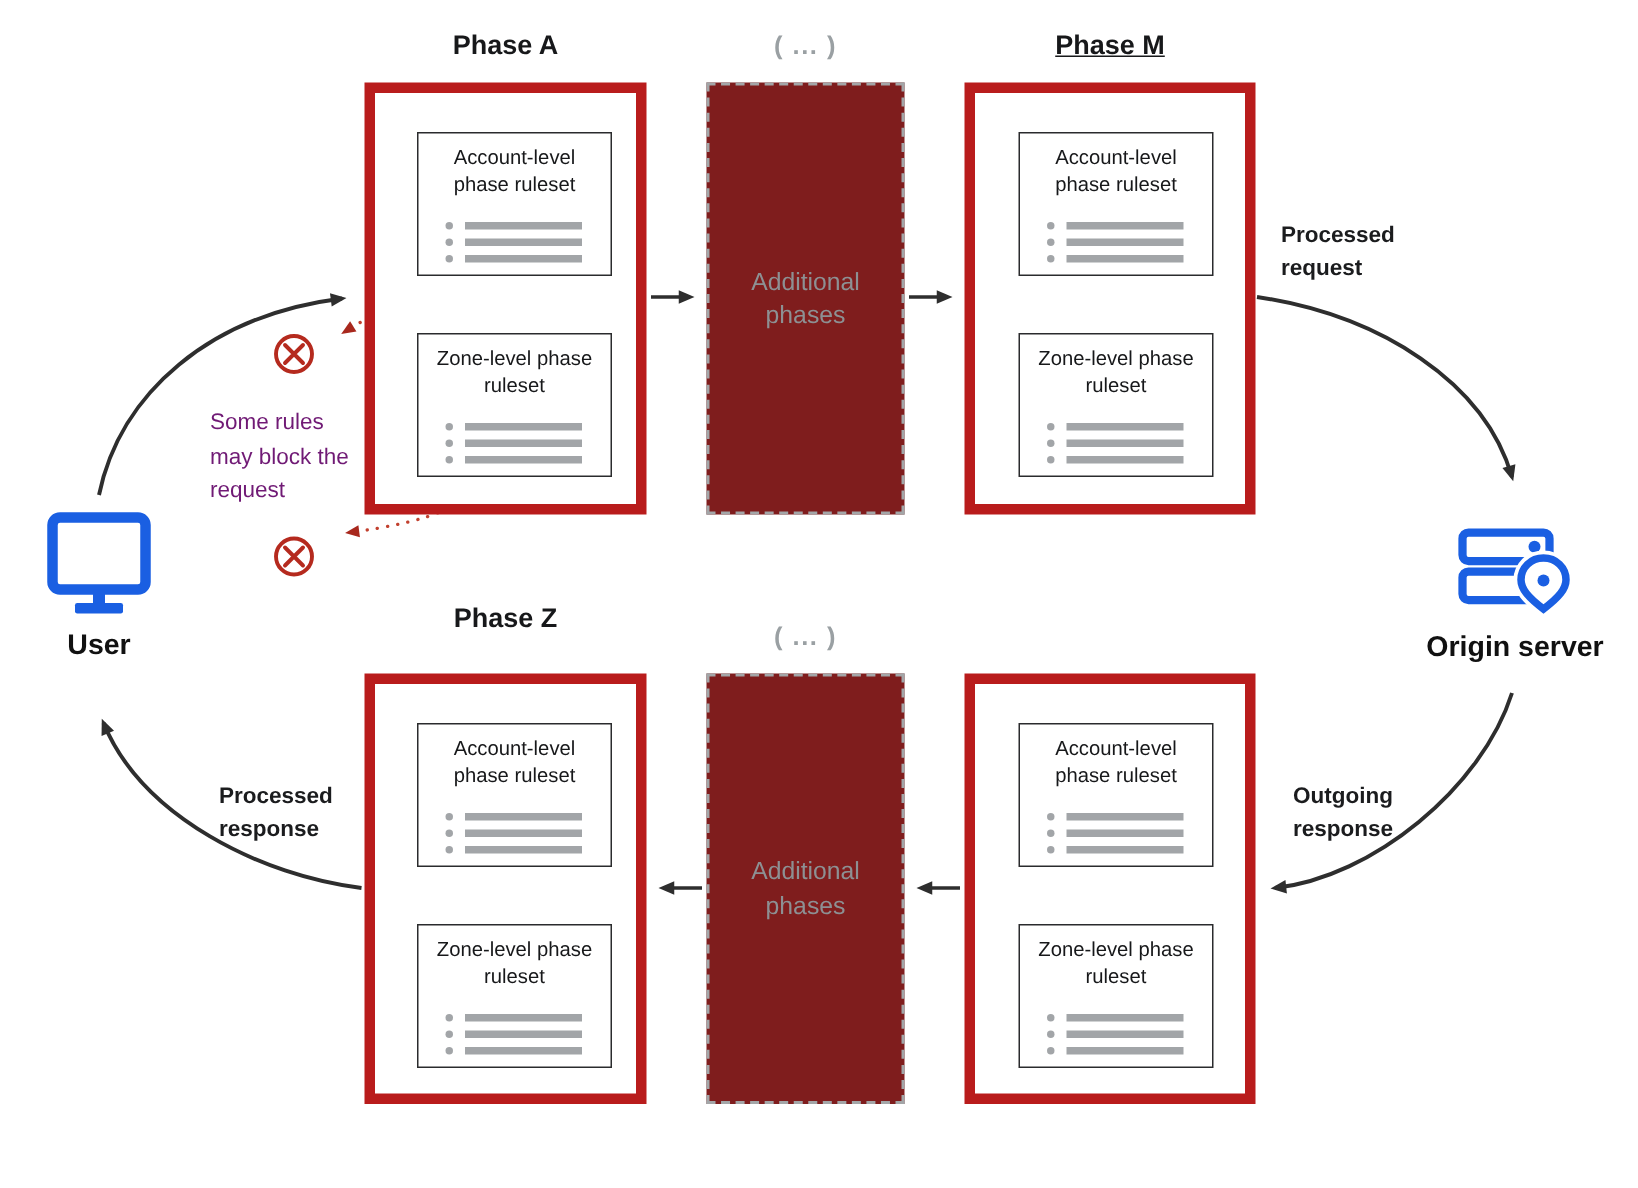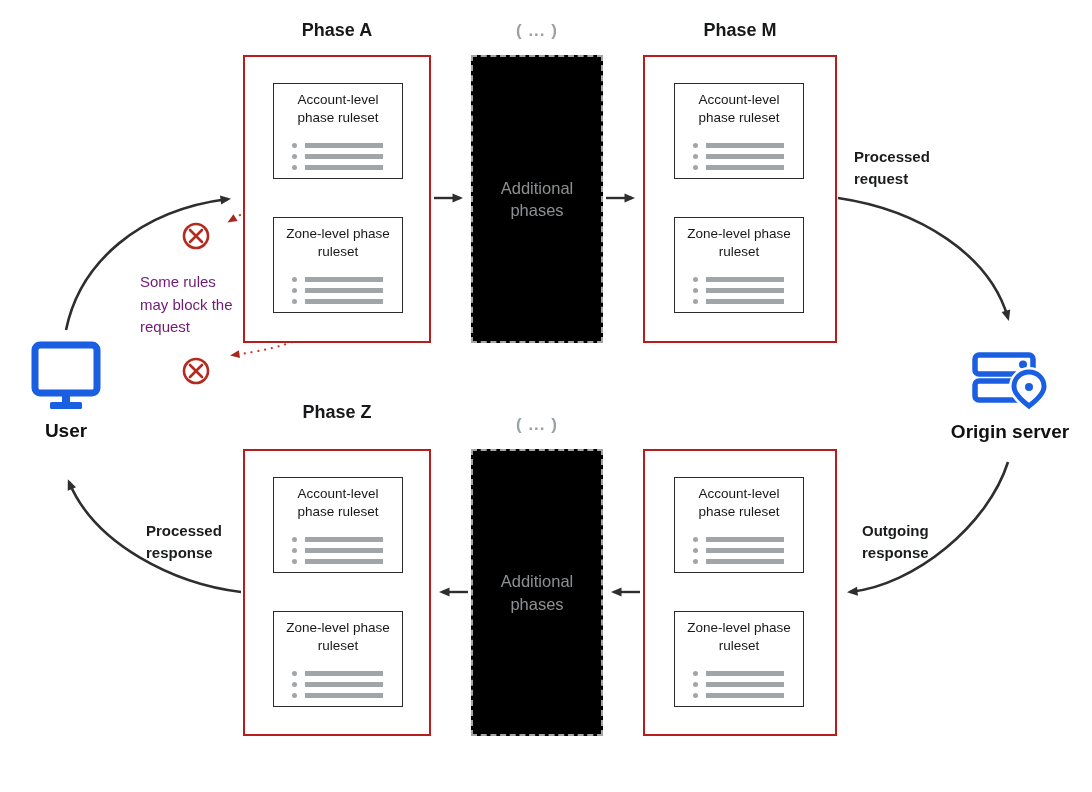--- a/index.html
+++ b/index.html
@@ -2,25 +2,25 @@
 <html><head>
 <meta charset="utf-8">
 <style>
   html,body{margin:0;padding:0;background:#ffffff;}
   .canvas{
     position:relative;width:1092px;height:792px;background:#ffffff;overflow:hidden;
     font-family:"Liberation Sans","DejaVu Sans",sans-serif;color:#1b1c1e;
   }
   .abs{position:absolute;}
   
-  .phase{position:absolute;border:2px solid #b91c1c;background:#ffffff;box-sizing:border-box;}
+  .phase{position:absolute;border:7px solid #b91c1c;background:#ffffff;box-sizing:border-box;}
   .ptitle{position:absolute;text-align:center;font-weight:bold;font-size:18px;color:#17181a;}
   .ellipsis{position:absolute;text-align:center;font-weight:bold;font-size:17px;color:#9aa0a3;letter-spacing:1px;}
   
-  .dashedbox{position:absolute;border:2px dashed #a3a6a8;background:#000000;box-sizing:border-box;
+  .dashedbox{position:absolute;border:2px dashed #a3a6a8;background:#7f1d1d;box-sizing:border-box;
     display:flex;align-items:center;justify-content:center;}
   .dashedbox .dlabel{font-size:16.5px;color:#8d9093;text-align:center;line-height:1.35;width:90px;}
   
   .rbox{position:absolute;width:130px;height:96px;border:1.3px solid #2a2b2d;background:#ffffff;
     box-sizing:border-box;padding:7px 10px 8px 10px;display:flex;flex-direction:column;}
   .rtitle{font-size:13.5px;font-weight:500;color:#17181a;text-align:center;line-height:1.3;}
   .rlist{margin-top:auto;display:flex;flex-direction:column;gap:6px;padding-left:8px;}
   .rrow{display:flex;align-items:center;gap:8px;}
   .rdot{width:5px;height:5px;border-radius:50%;background:#a2a5a8;flex:none;}
   .rbar{width:78px;height:4.5px;background:#a2a5a8;}
@@ -90,21 +90,21 @@
       <path d="M190,230 L202,242 M202,230 L190,242" stroke="#b52a1e" stroke-width="2.6" stroke-linecap="round"></path>
     </g>
     <g>
       <circle cx="196" cy="371" r="12" fill="#ffffff" stroke="#b52a1e" stroke-width="2.6"></circle>
       <path d="M190,365 L202,377 M202,365 L190,377" stroke="#b52a1e" stroke-width="2.6" stroke-linecap="round"></path>
     </g>
   </svg>
 
   <div class="ptitle" style="left:243px;top:20px;width:188px;">Phase A</div>
   <div class="ellipsis" style="left:471px;top:21px;width:132px;">( ... )</div>
-  <div class="ptitle" style="left:643px;top:20px;width:194px;">Phase M</div>
+  <div class="ptitle" style="left:643px;top:20px;width:194px;text-decoration:underline;">Phase M</div>
 
   <div class="phase" style="left:243px;top:55px;width:188px;height:288px;">
     <div class="rbox" style="left:28px;top:26px;">
       <div class="rtitle">Account-level phase ruleset</div>
       <div class="rlist">
         <div class="rrow">
             <span class="rdot"></span>
             <span class="rbar"></span>
           </div>
         <div class="rrow">

